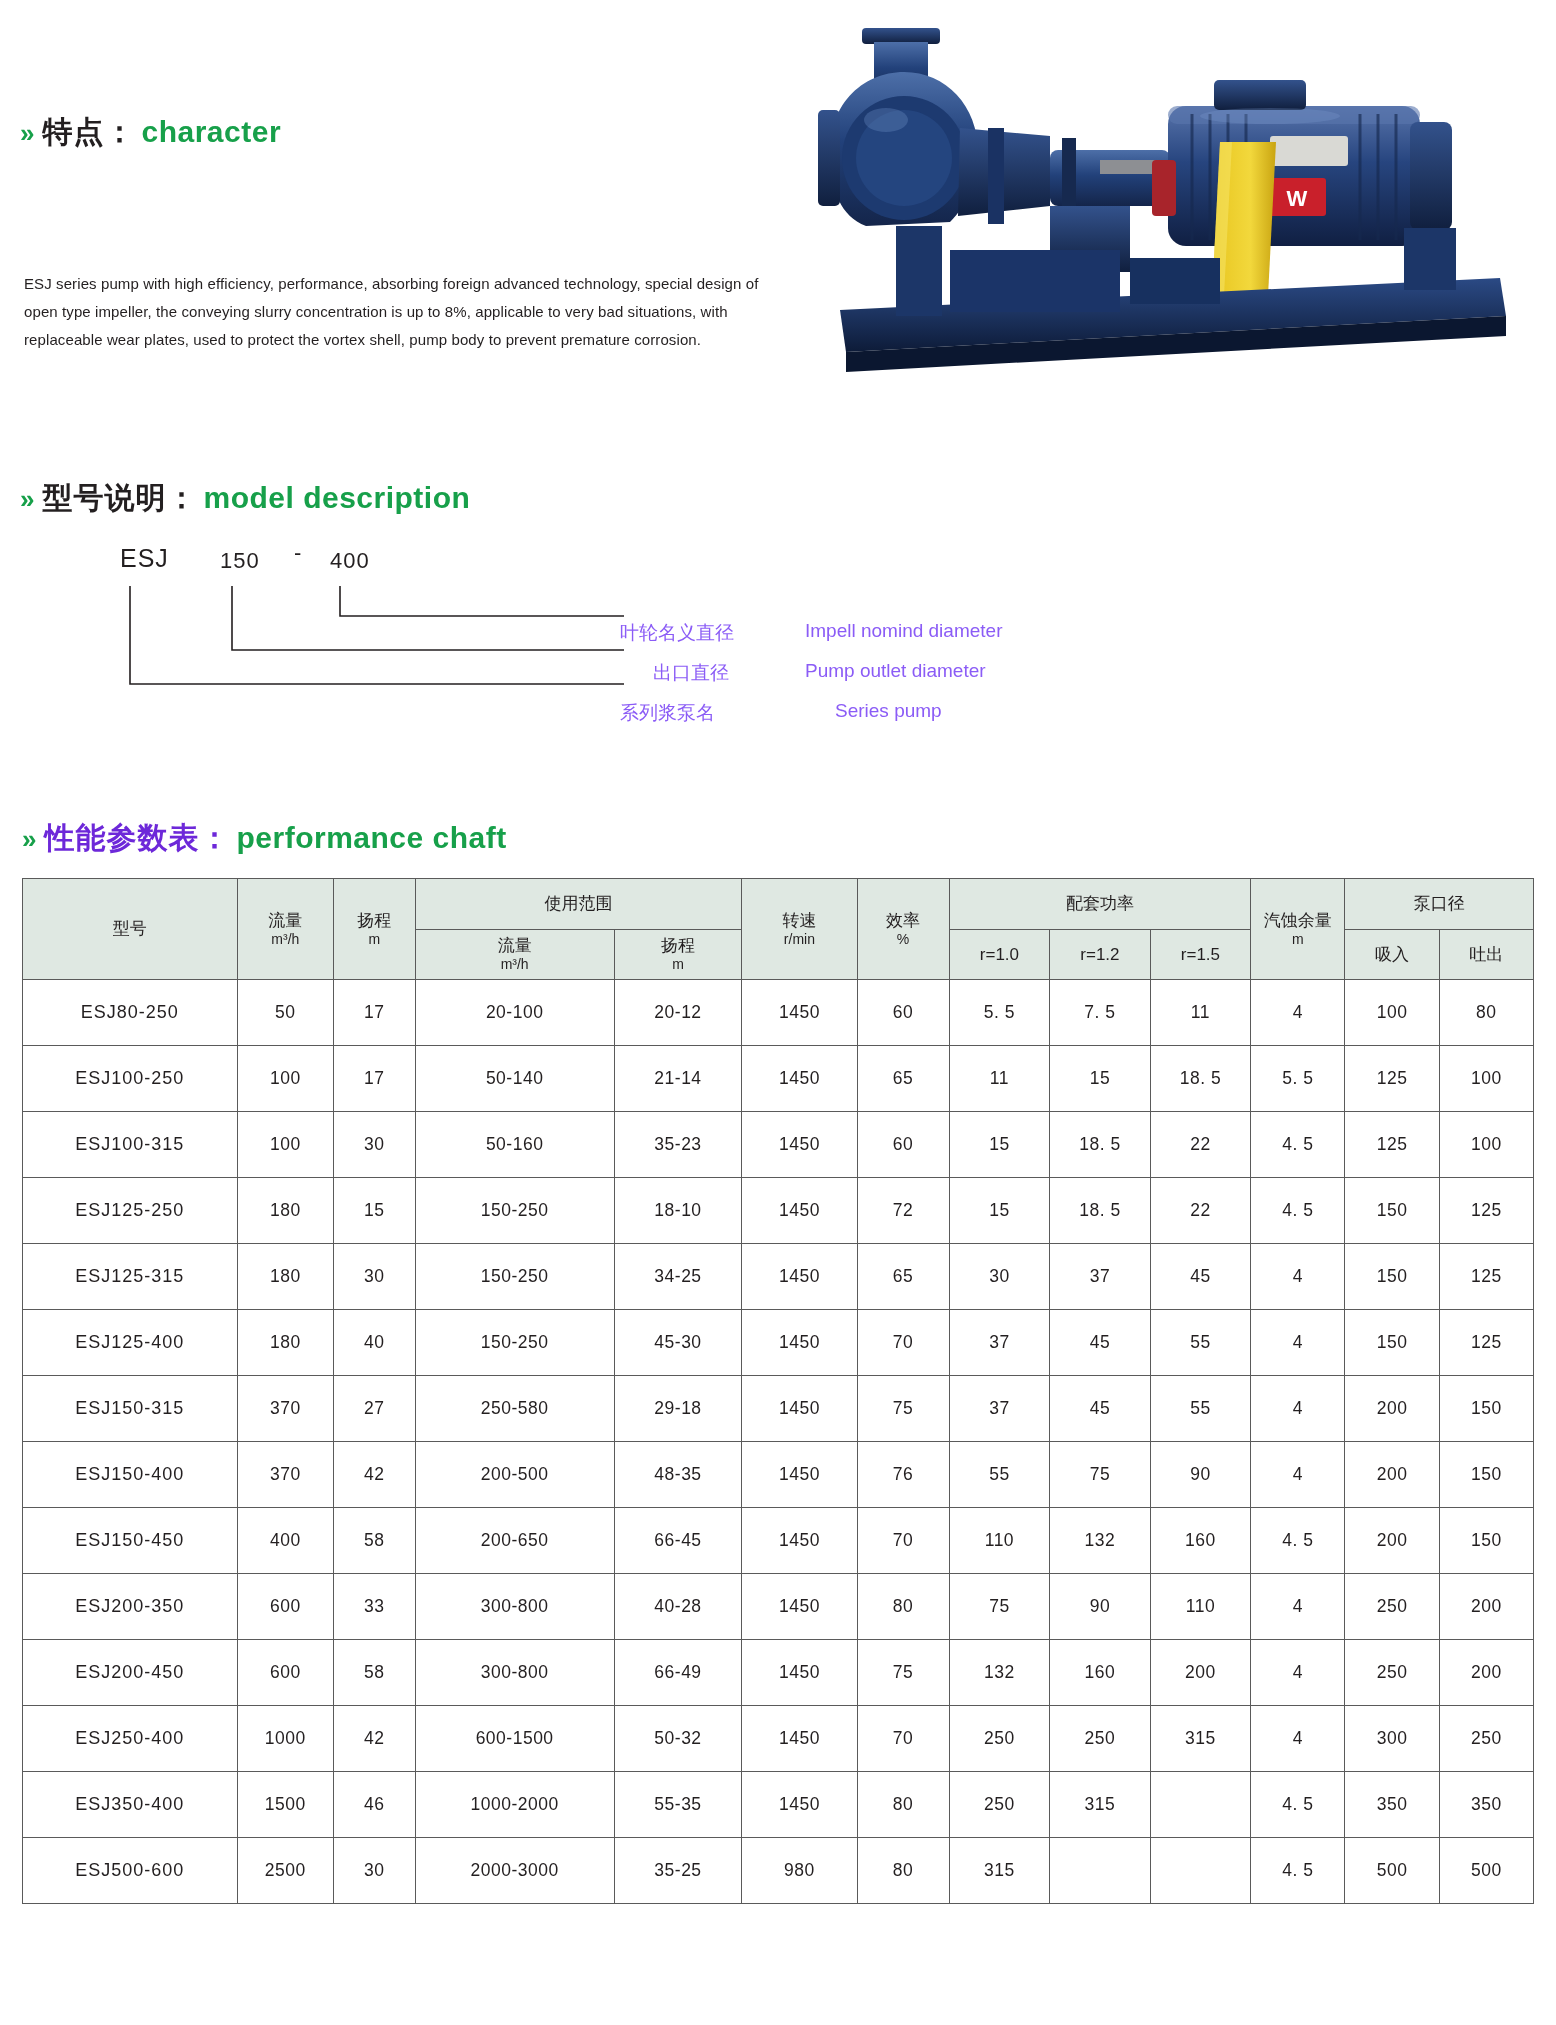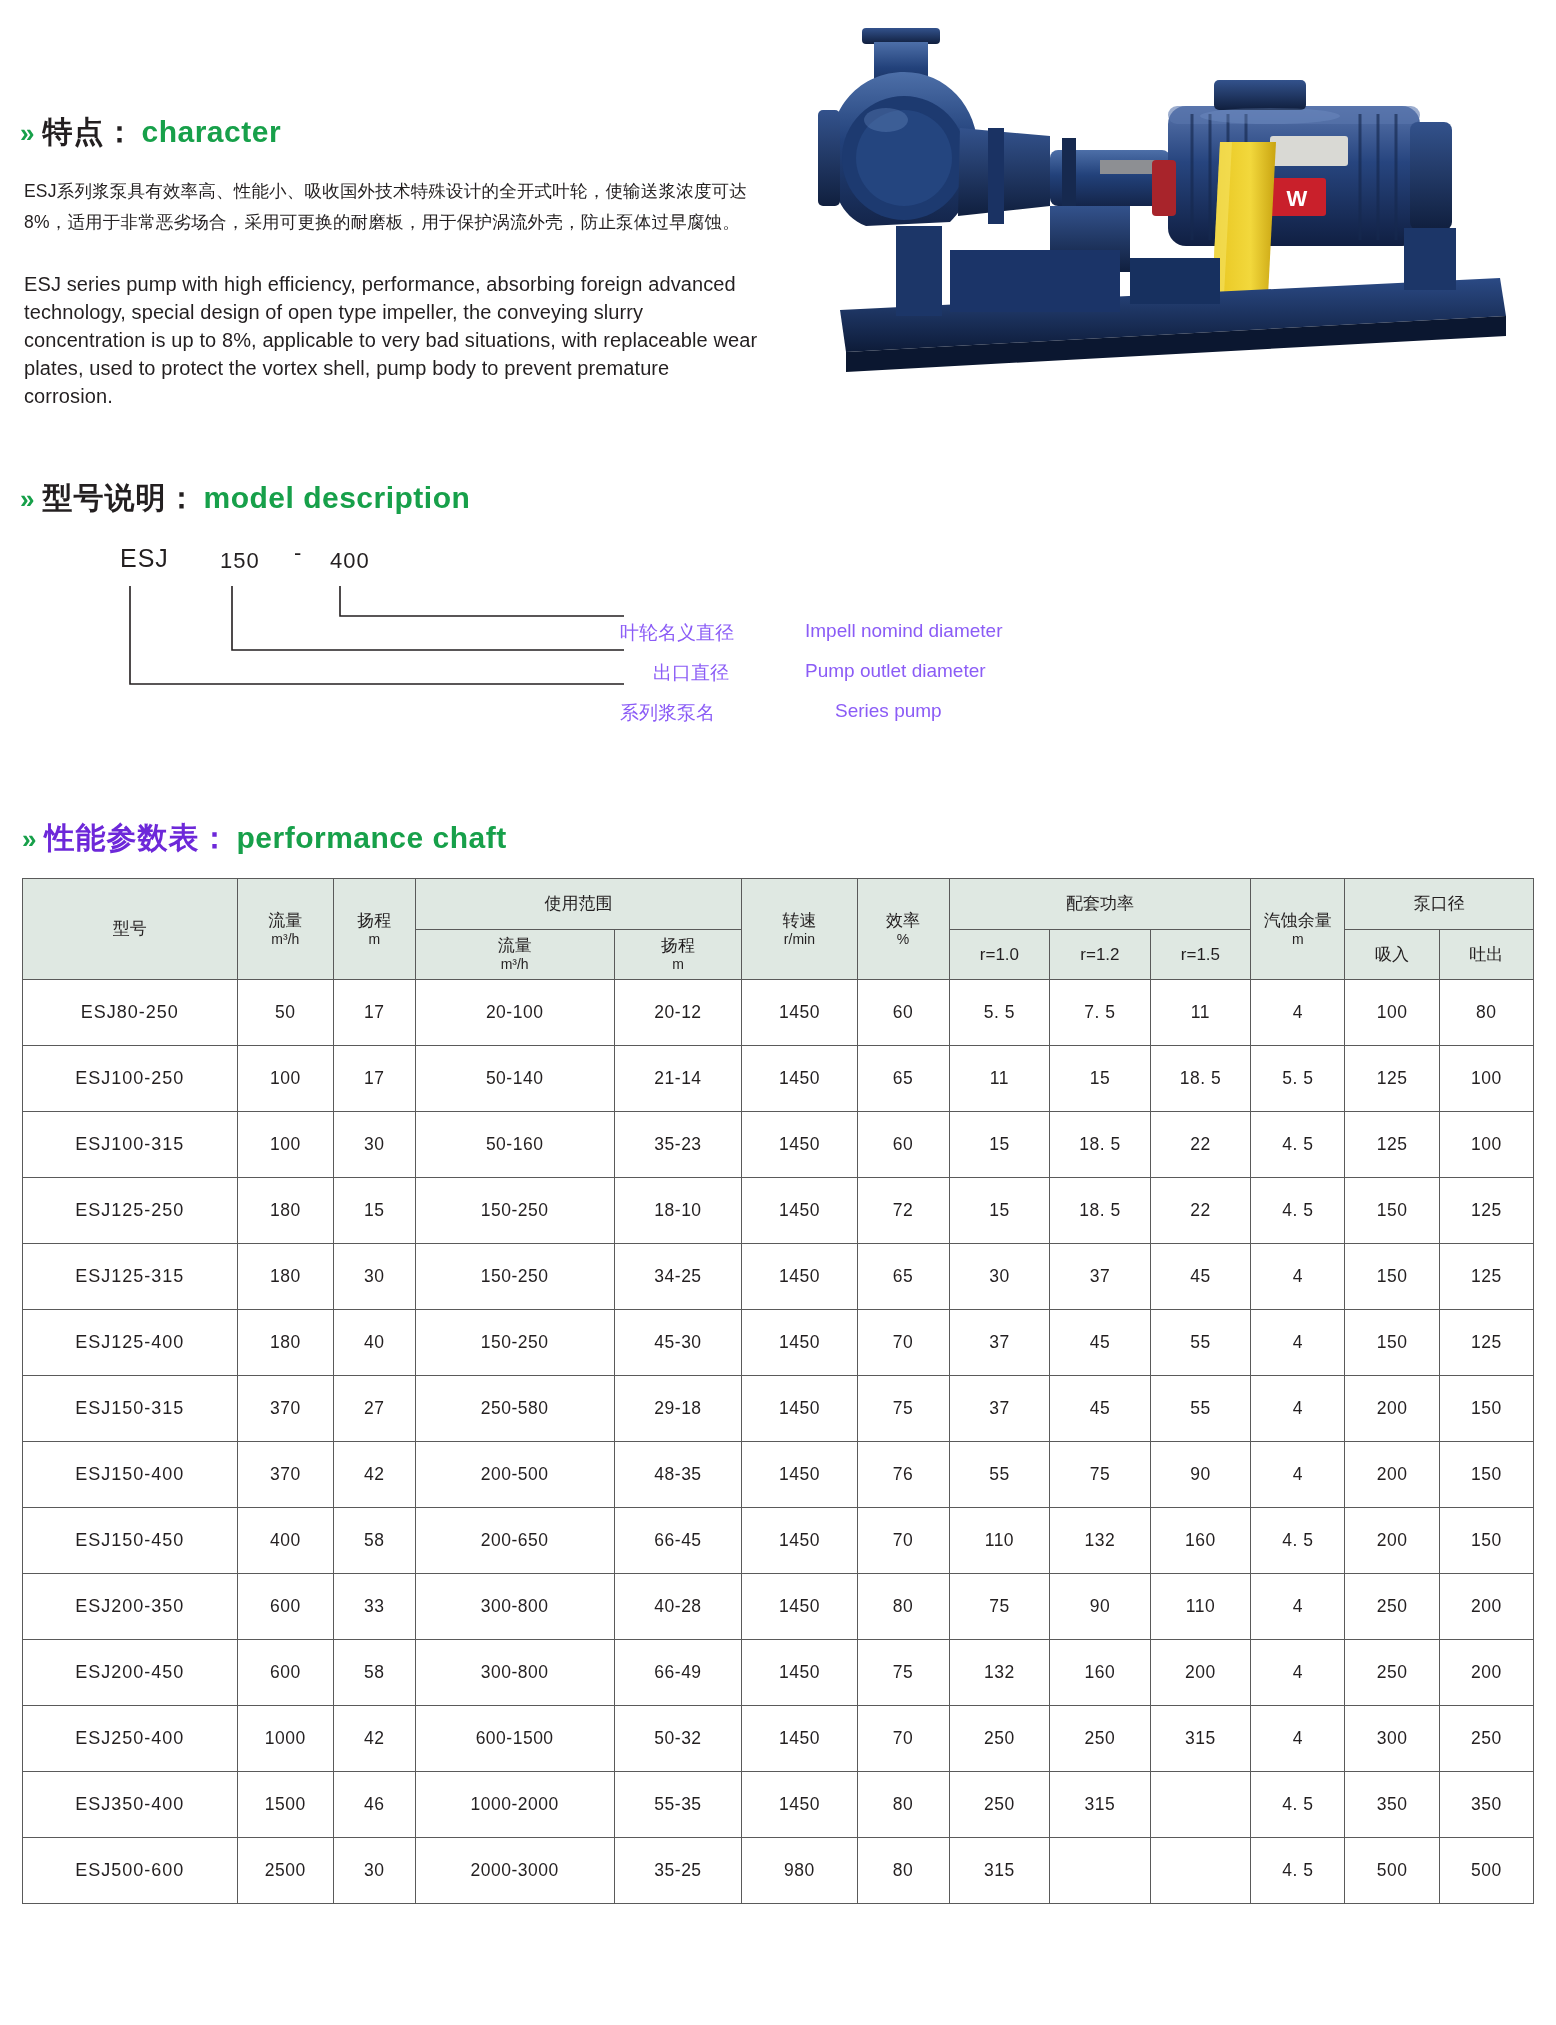--- a/index.html
+++ b/index.html
@@ -64,21 +64,21 @@
     color: #231f20;
   }
   #para-cn {
     top: 176px;
     font-size: 17.5px;
     line-height: 31px;
     letter-spacing: 0.2px;
   }
   #para-en {
     top: 270px;
-    font-size: 20px;
+    font-size: 15px;
     line-height: 28px;
     letter-spacing: 0.1px;
   }
 
   
   #pump-photo {
     position: absolute;
     left: 800px;
     top: 10px;
     width: 730px;
@@ -161,21 +161,20 @@
 <body>
 
 <div class="page">
 
   <div class="sec-head" id="head-character">
     <span class="chev">»</span>
     <span class="cn">特点：</span>
     <span class="en">character</span>
   </div>
 
-  <div class="para" id="para-cn">ESJ系列浆泵具有效率高、性能小、吸收国外技术特殊设计的全开式叶轮，使输送浆浓度可达8%，适用于非常恶劣场合，采用可更换的耐磨板，用于保护涡流外壳，防止泵体过早腐蚀。</div>
   <div class="para" id="para-en">ESJ series pump with high efficiency, performance, absorbing foreign advanced technology, special design of open type impeller, the conveying slurry concentration is up to 8%, applicable to very bad situations, with replaceable wear plates, used to protect the vortex shell, pump body to prevent premature corrosion.</div>
 
   <svg id="pump-photo" viewBox="0 0 730 420">
     <defs>
       <linearGradient id="blueBody" x1="0" y1="0" x2="0" y2="1">
         <stop offset="0%" stop-color="#4d6fa8"></stop>
         <stop offset="45%" stop-color="#22417a"></stop>
         <stop offset="100%" stop-color="#14254a"></stop>
       </linearGradient>
       <linearGradient id="blueDark" x1="0" y1="0" x2="0" y2="1">

